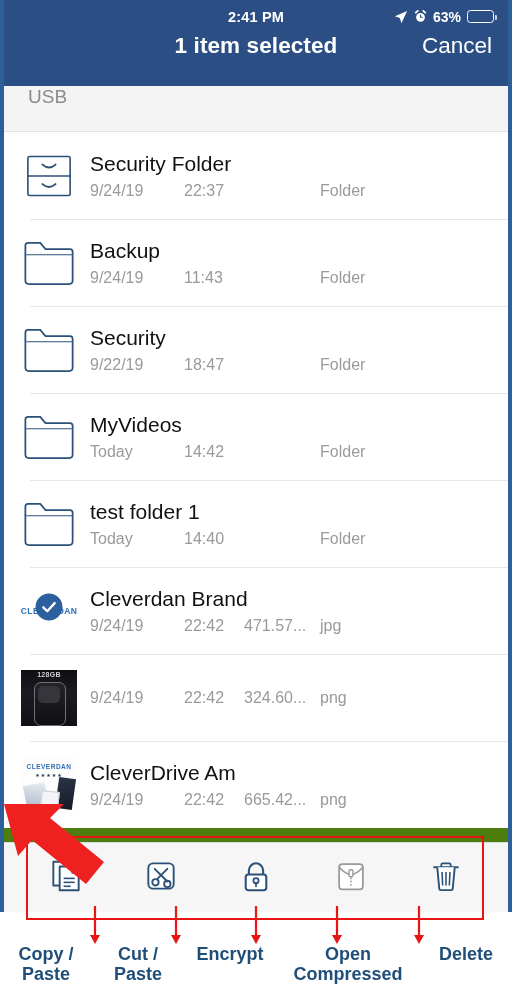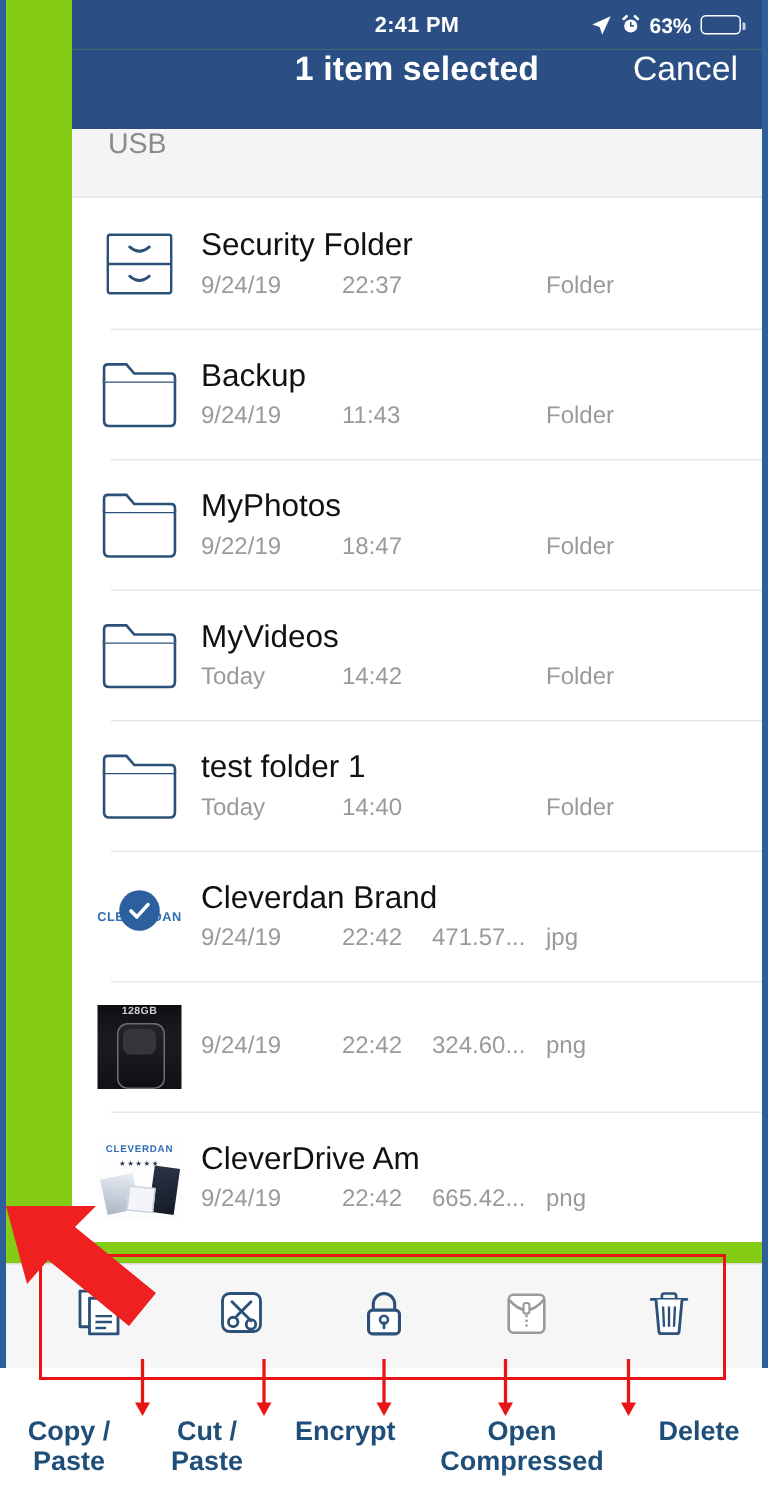--- a/index.html
+++ b/index.html
@@ -11,23 +11,22 @@
     overflow:hidden;
     position:relative;
   }
 
   
   #phone{
     position:absolute;left:0;top:0;width:512px;height:912px;
     border-left:4px solid #2d5f9a;
     border-right:4px solid #2d5f9a;
     box-sizing:border-box;
-    background:#84cc16;
+    background:#4d7c0f;
     overflow:hidden;
-    padding-left:44px;
   }
 
   
   .statusbar{
     height:33px;background:#2b4f84;color:#fff;
     display:flex;align-items:center;justify-content:center;
     position:relative;font-size:14.5px;font-weight:bold;
   }
   .status-time{letter-spacing:.2px;}
   .status-right{
@@ -239,21 +238,21 @@
         </span>
       </div>
       <div class="row">
         <span class="thumb">
           <svg viewBox="0 0 64 64" width="56" height="56">
             <path d="M5 22 L5 52 Q5 56 9 56 L55 56 Q59 56 59 52 L59 22 Z" fill="#fff" stroke="#2b5178" stroke-width="2"></path>
             <path d="M5 22 L5 12 Q5 9 8 9 L22 9 L28 16 L56 16 Q59 16 59 19 L59 22" fill="#fff" stroke="#2b5178" stroke-width="2"></path>
           </svg>
         </span>
         <span class="rowtext">
-          <span class="fname">MyPhotos</span>
+          <span class="fname">Security</span>
           <span class="meta">
             <span class="m-date">9/22/19</span>
             <span class="m-time">18:47</span>
             <span class="m-size"></span>
             <span class="m-type">Folder</span>
           </span>
         </span>
       </div>
       <div class="row">
         <span class="thumb">

